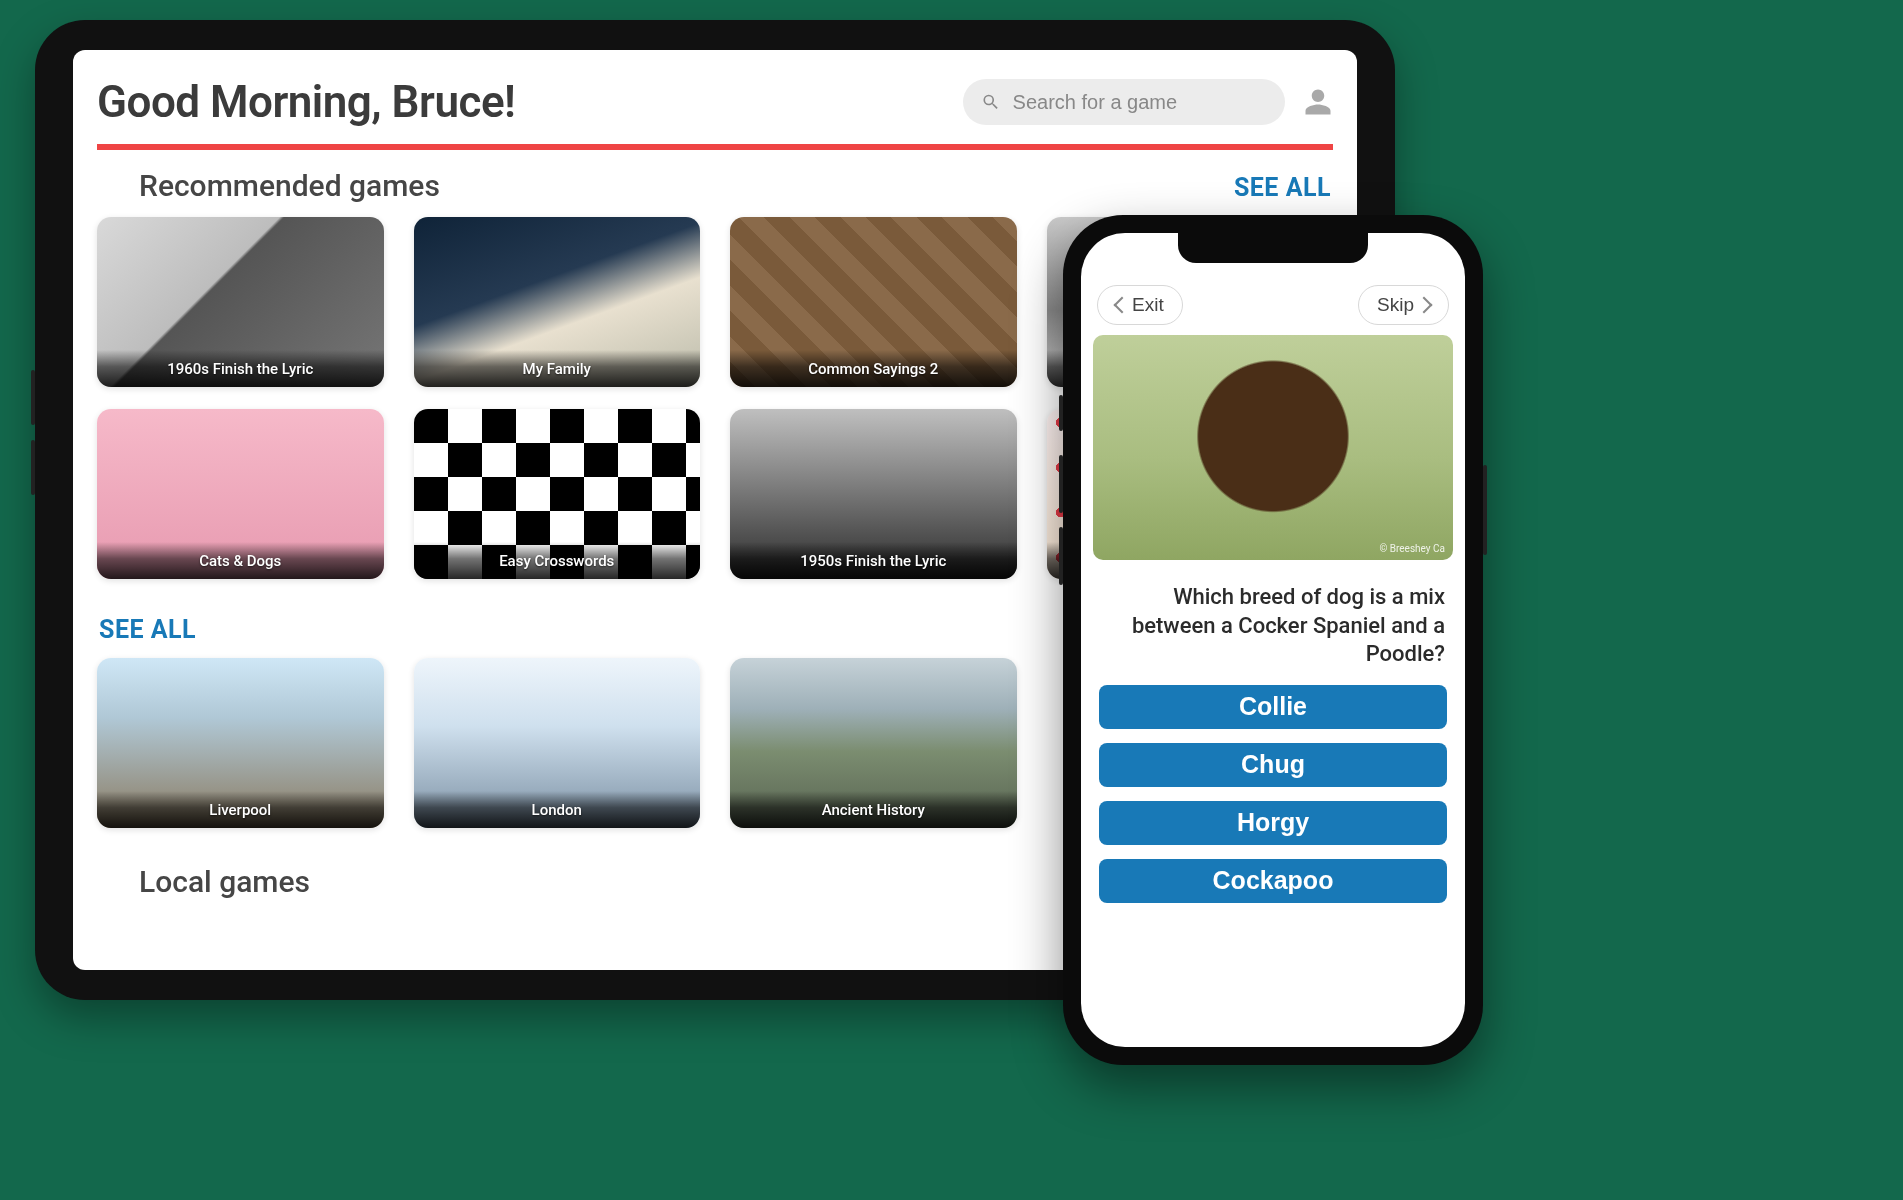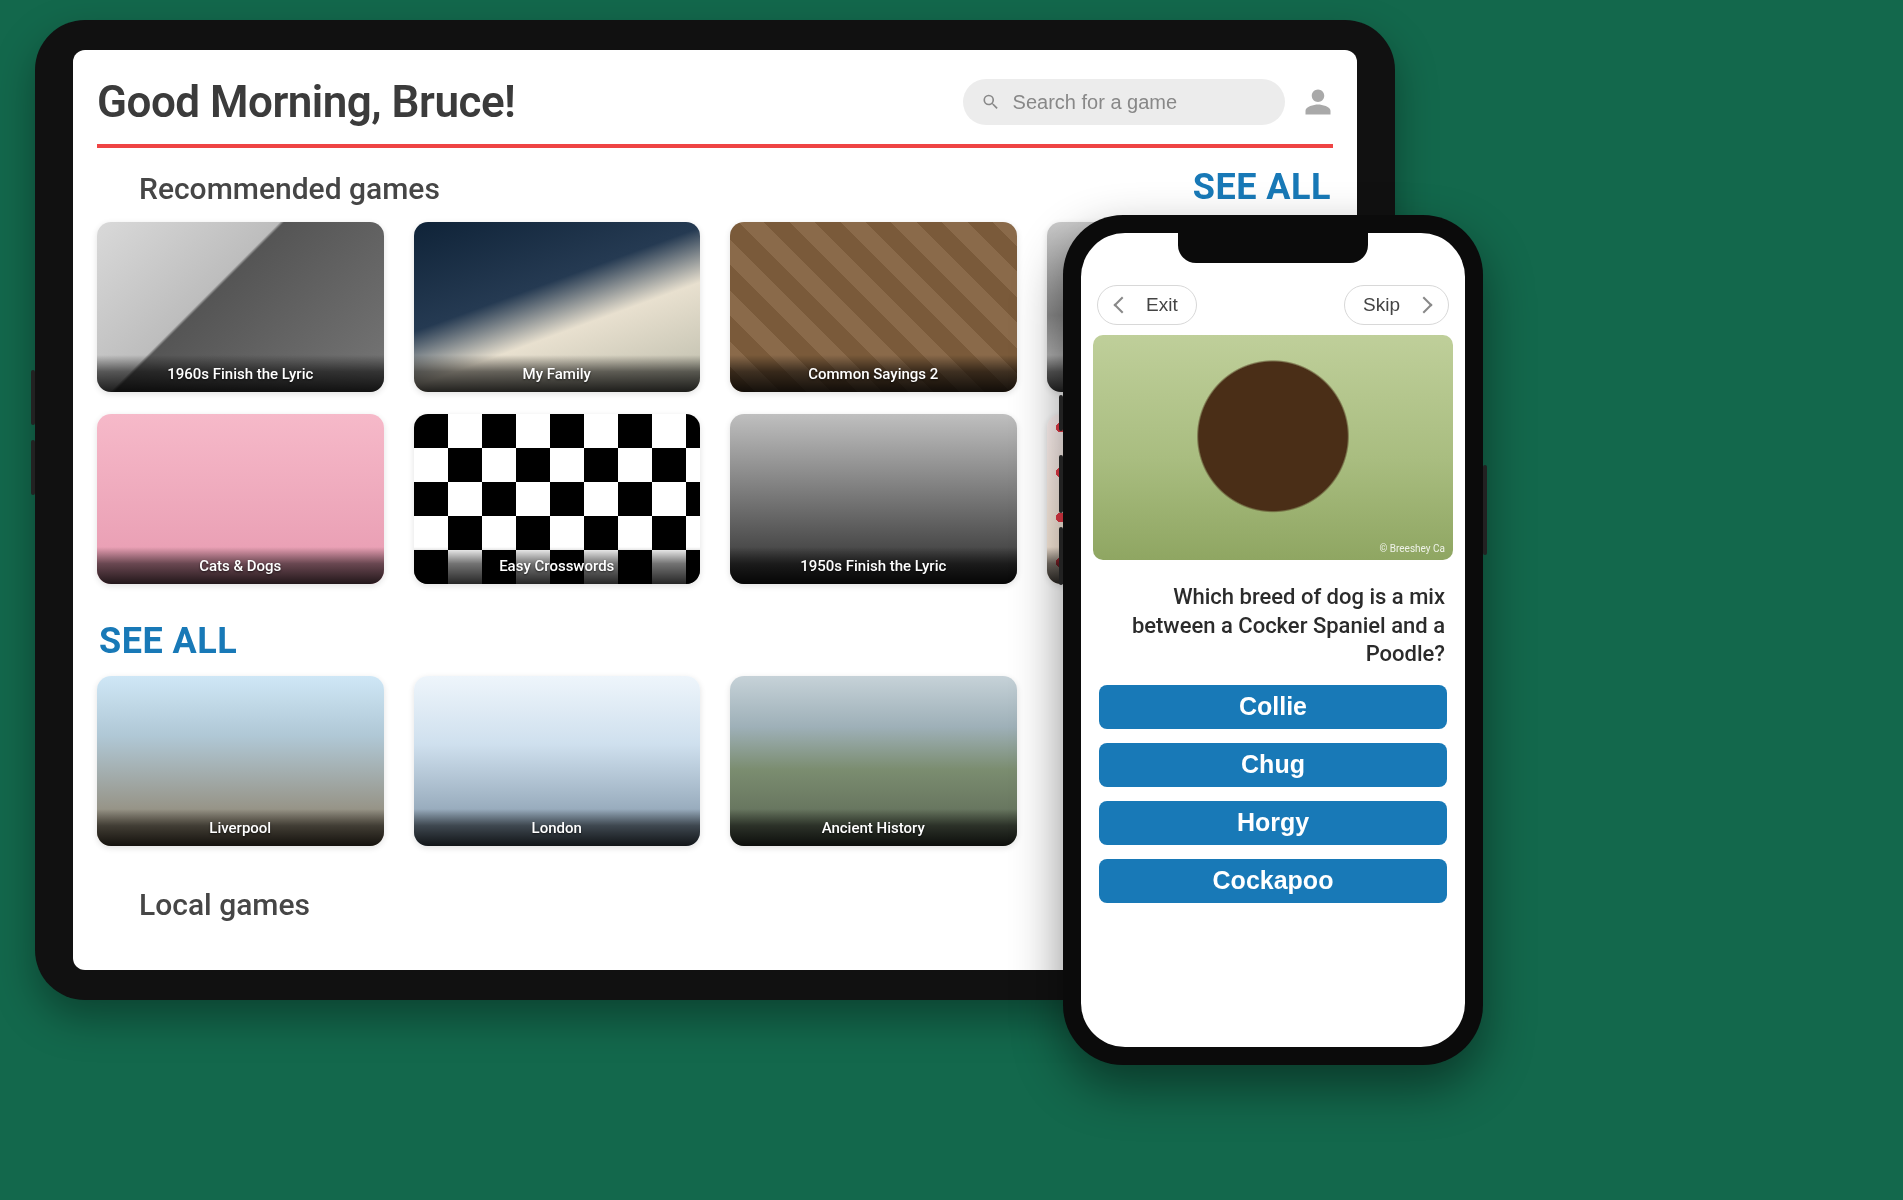--- a/index.html
+++ b/index.html
@@ -41,21 +41,21 @@
     border-radius: 2px;
   }
   .sb1 { top: 350px; height: 55px; }
   .sb2 { top: 420px; height: 55px; }
 
   .tablet-header {
     display: flex;
     align-items: center;
     justify-content: space-between;
     padding: 8px 0 16px 0;
-    border-bottom: 4px solid #ef4444;
+    border-bottom: 6px solid #ef4444;
     gap: 18px;
   }
   .greeting {
     font-size: 44px;
     font-weight: 600;
     color: #3b3b3b;
     letter-spacing: -0.5px;
   }
   .header-right {
     display: flex;
@@ -87,21 +87,21 @@
     align-items: baseline;
     padding: 0 2px 10px 2px;
   }
   .section-title {
     font-size: 30px;
     font-weight: 500;
     color: #464646;
     margin-left: 40px;
   }
   .see-all {
-    font-size: 36px;
+    font-size: 25px;
     font-weight: 700;
     color: #1879b7;
     letter-spacing: 0.5px;
     cursor: pointer;
   }
 
   .card-row {
     display: grid;
     grid-template-columns: repeat(4, 1fr);
     gap: 30px;
@@ -185,21 +185,21 @@
 
   .phone-topbtns {
     display:flex; justify-content:space-between; padding: 0 4px 10px 4px;
   }
   .pill-btn {
     border:1.5px solid #d8d8d8;
     background:#fff;
     border-radius: 999px;
     height: 40px;
     padding: 0 18px;
-    display:flex; align-items:center; gap:18px;
+    display:flex; align-items:center; gap:4px;
     font-size: 19px; font-weight:500; color:#444;
     cursor:pointer;
   }
   .chev-left { width:12px; height:12px; border-left:2.5px solid #888; border-bottom:2.5px solid #888; transform: rotate(45deg); }
   .chev-right{ width:12px; height:12px; border-right:2.5px solid #888; border-top:2.5px solid #888; transform: rotate(45deg); }
 
   .quiz-img {
     width:100%;
     height: 225px;
     border-radius: 10px;

